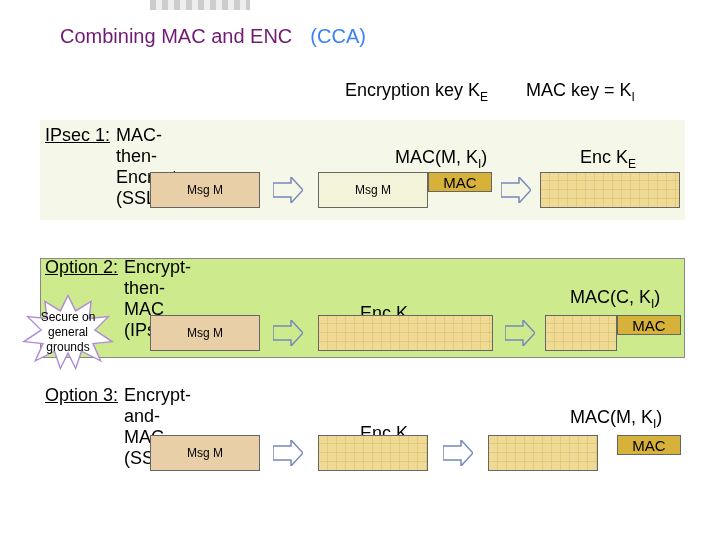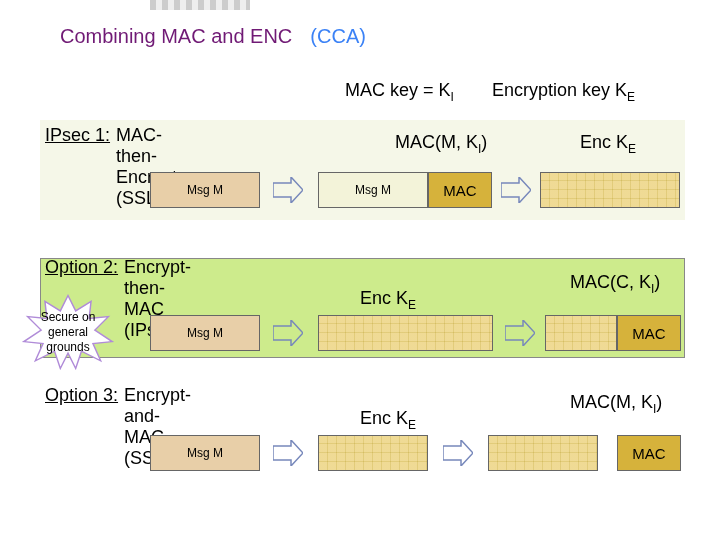--- a/index.html
+++ b/index.html
@@ -53,41 +53,41 @@
   }
 
   .msg-box, .pale-box, .mac-box, .cipher-box, .cipher-big {
     position: absolute;
     display: flex; align-items: center; justify-content: center;
     font-size: 12px;
     border: 1px solid #666;
   }
   .msg-box { background: #e8cfa8; width: 110px; height: 36px; }
   .pale-box { background: #f3f3d9; width: 110px; height: 36px; }
-  .mac-box { background: #d6b23b; width: 64px; height: 36px; font-size: 15px; }
+  .mac-box { background: #d6b23b; width: 64px; height: 20px; font-size: 15px; }
   .cipher-box {
     width: 110px; height: 36px;
     background: repeating-linear-gradient(90deg, #f7ecc3 0 8px, #e9dca0 8px 9px),
                 repeating-linear-gradient(0deg, #f7ecc3 0 8px, #e9dca0 8px 9px);
     background-blend-mode: multiply;
   }
   .cipher-big {
     width: 175px; height: 36px;
     background: repeating-linear-gradient(90deg, #f7ecc3 0 8px, #e9dca0 8px 9px),
                 repeating-linear-gradient(0deg, #f7ecc3 0 8px, #e9dca0 8px 9px);
     background-blend-mode: multiply;
   }
 
   .arrow {
     position: absolute; width: 30px; height: 26px;
   }
   .arrow svg { width: 100%; height: 100%; }
 
   .label-above {
-    position: absolute; font-size: 18px;
+    position: absolute; font-size: 18px; margin-top: 15px;
   }
   .label-above sub { font-size: 12px; }
 
   .star {
     position: absolute; left: 20px; top: 293px; width: 96px; height: 78px;
     display: flex; align-items: center; justify-content: center;
     text-align: center; font-size: 12px; line-height: 1.25;
     z-index: 5;
   }
   .star svg { position: absolute; inset: 0; width: 100%; height: 100%; z-index: -1; }
@@ -99,22 +99,22 @@
 <body>
 
 <div class="top-decor"></div>
 
 <div class="title-row">
   <div class="title">Combining MAC and ENC</div>
   <div class="cca">(CCA)</div>
 </div>
 
 <div class="keys-row">
+  <span><span>Encryption key  K</span><sub>E</sub></span>
   <span><span>MAC key = K</span><sub>I</sub></span>
-  <span><span>Encryption key  K</span><sub>E</sub></span>
 </div>
 
 <div class="opt1-bg"></div>
 <div class="option-label o1">
   <span>IPsec 1:</span>
   <span class="option-text" style="text-decoration:none; margin-left:6px; display:inline;">MAC-then-Encrypt (SSL)</span>
 </div>
 
 <div class="label-above" style="left:395px; top:132px;">
   <span>MAC(M, K</span><sub>I</sub><span>)</span>

